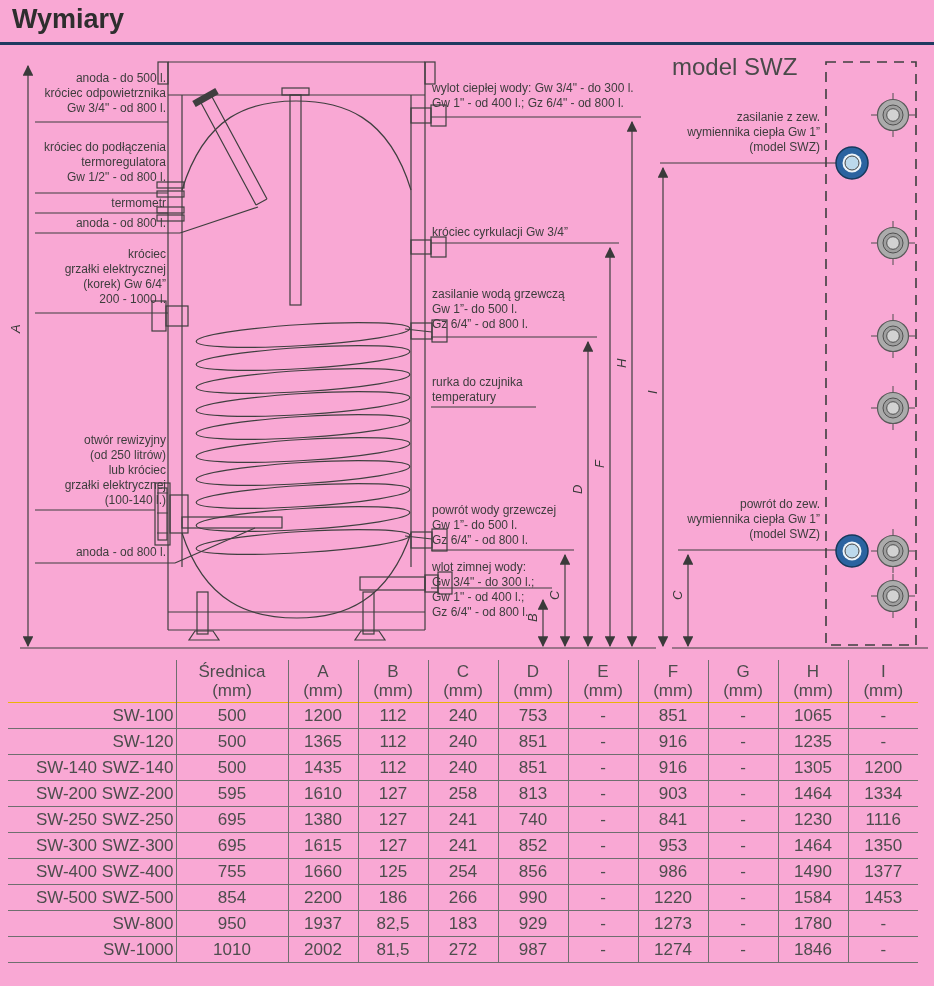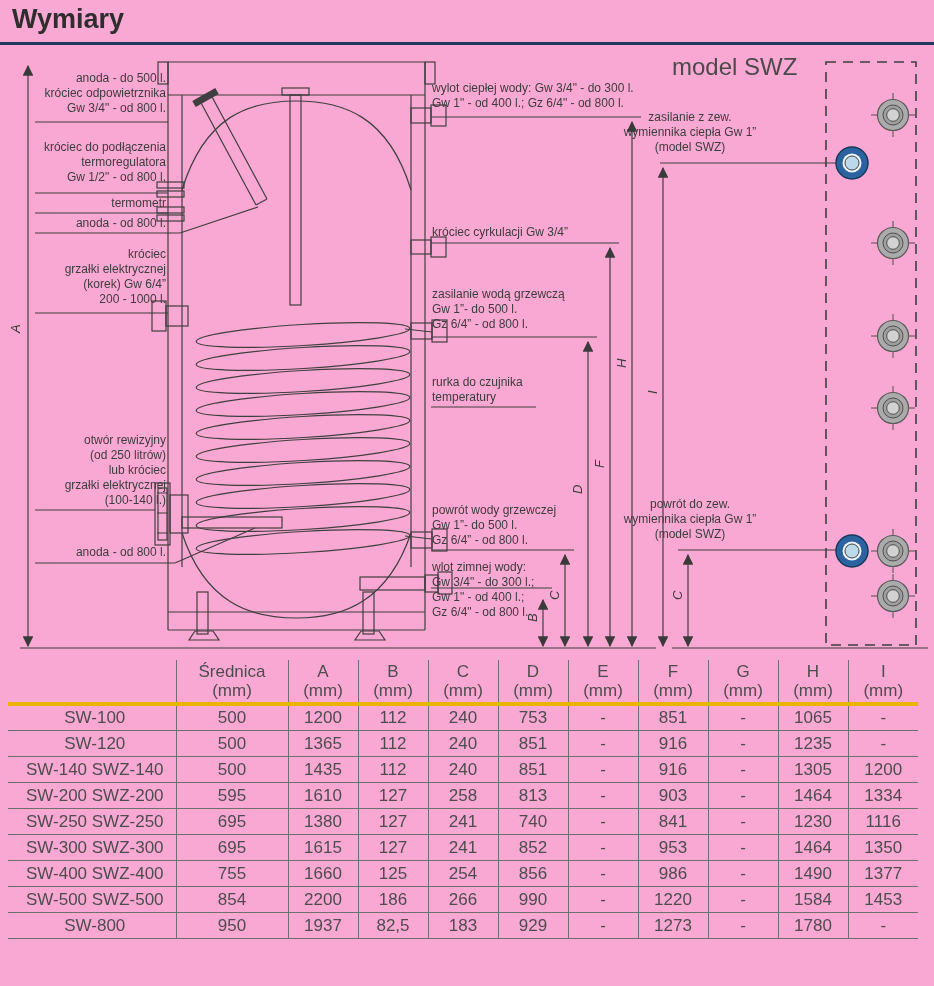--- a/index.html
+++ b/index.html
@@ -5,29 +5,29 @@
   html,body{margin:0;padding:0;background:#ffffff;}
   .page{position:relative;width:934px;height:986px;background:#f9a8d4;overflow:hidden;
         font-family:"Liberation Sans",sans-serif;color:#333;}
   .title{position:absolute;left:12px;top:4px;margin:0;font-size:27px;font-weight:bold;color:#2e2e2e;}
   .title-rule{position:absolute;left:0;top:42px;width:934px;height:3px;background:#1f3a60;}
   .diagram{position:absolute;left:0;top:55px;width:934px;height:606px;}
   .diagram svg{position:absolute;left:0;top:0;}
   .lbl{position:absolute;font-size:12px;line-height:15px;color:#3d3d3d;}
   .lbl.left{left:18px;width:148px;text-align:right;}
   .lbl.right{left:432px;width:218px;text-align:left;}
-  .lbl.swz{left:596px;width:188px;text-align:center;}
+  .lbl.swz{left:632px;width:188px;text-align:right;}
   .model-title{position:absolute;left:672px;top:-2px;font-size:24px;color:#4a4a4a;}
   .dim-letter{font-size:13px;font-style:italic;fill:#3a3a3a;}
   table.dims{position:absolute;left:8px;top:660px;width:910px;border-collapse:collapse;
              font-size:17px;color:#4d4d4d;table-layout:fixed;}
   table.dims th,table.dims td{border-left:1px solid #6f6f6f;font-weight:normal;
              text-align:center;padding:2px 2px;}
-  table.dims th:first-child,table.dims td:first-child{border-left:none;text-align:center;padding-left:8px;}
-  table.dims thead tr{border-bottom:4px solid #eab308;}
+  table.dims th:first-child,table.dims td:first-child{border-left:none;text-align:right;padding-left:8px;}
+  table.dims thead tr{border-bottom:1px solid #eab308;}
   table.dims tbody tr{border-bottom:1px solid #6f6f6f;height:26px;}
   table.dims thead th div{line-height:19px;}
   table.dims col.c-model{width:168px;}
   table.dims col.c-sred{width:112px;}
 </style>
 </head>
 <body>
 
 <div class="page">
 
@@ -441,16 +441,29 @@
           <td>1937</td>
           <td>82,5</td>
           <td>183</td>
           <td>929</td>
           <td>-</td>
           <td>1273</td>
           <td>-</td>
           <td>1780</td>
           <td>-</td>
         </tr>
+        <tr>
+          <td>SW-1000</td>
+          <td>1010</td>
+          <td>2002</td>
+          <td>81,5</td>
+          <td>272</td>
+          <td>987</td>
+          <td>-</td>
+          <td>1274</td>
+          <td>-</td>
+          <td>1846</td>
+          <td>-</td>
+        </tr>
       </tbody>
   </table>
 
 </div>
 
 </body></html>

